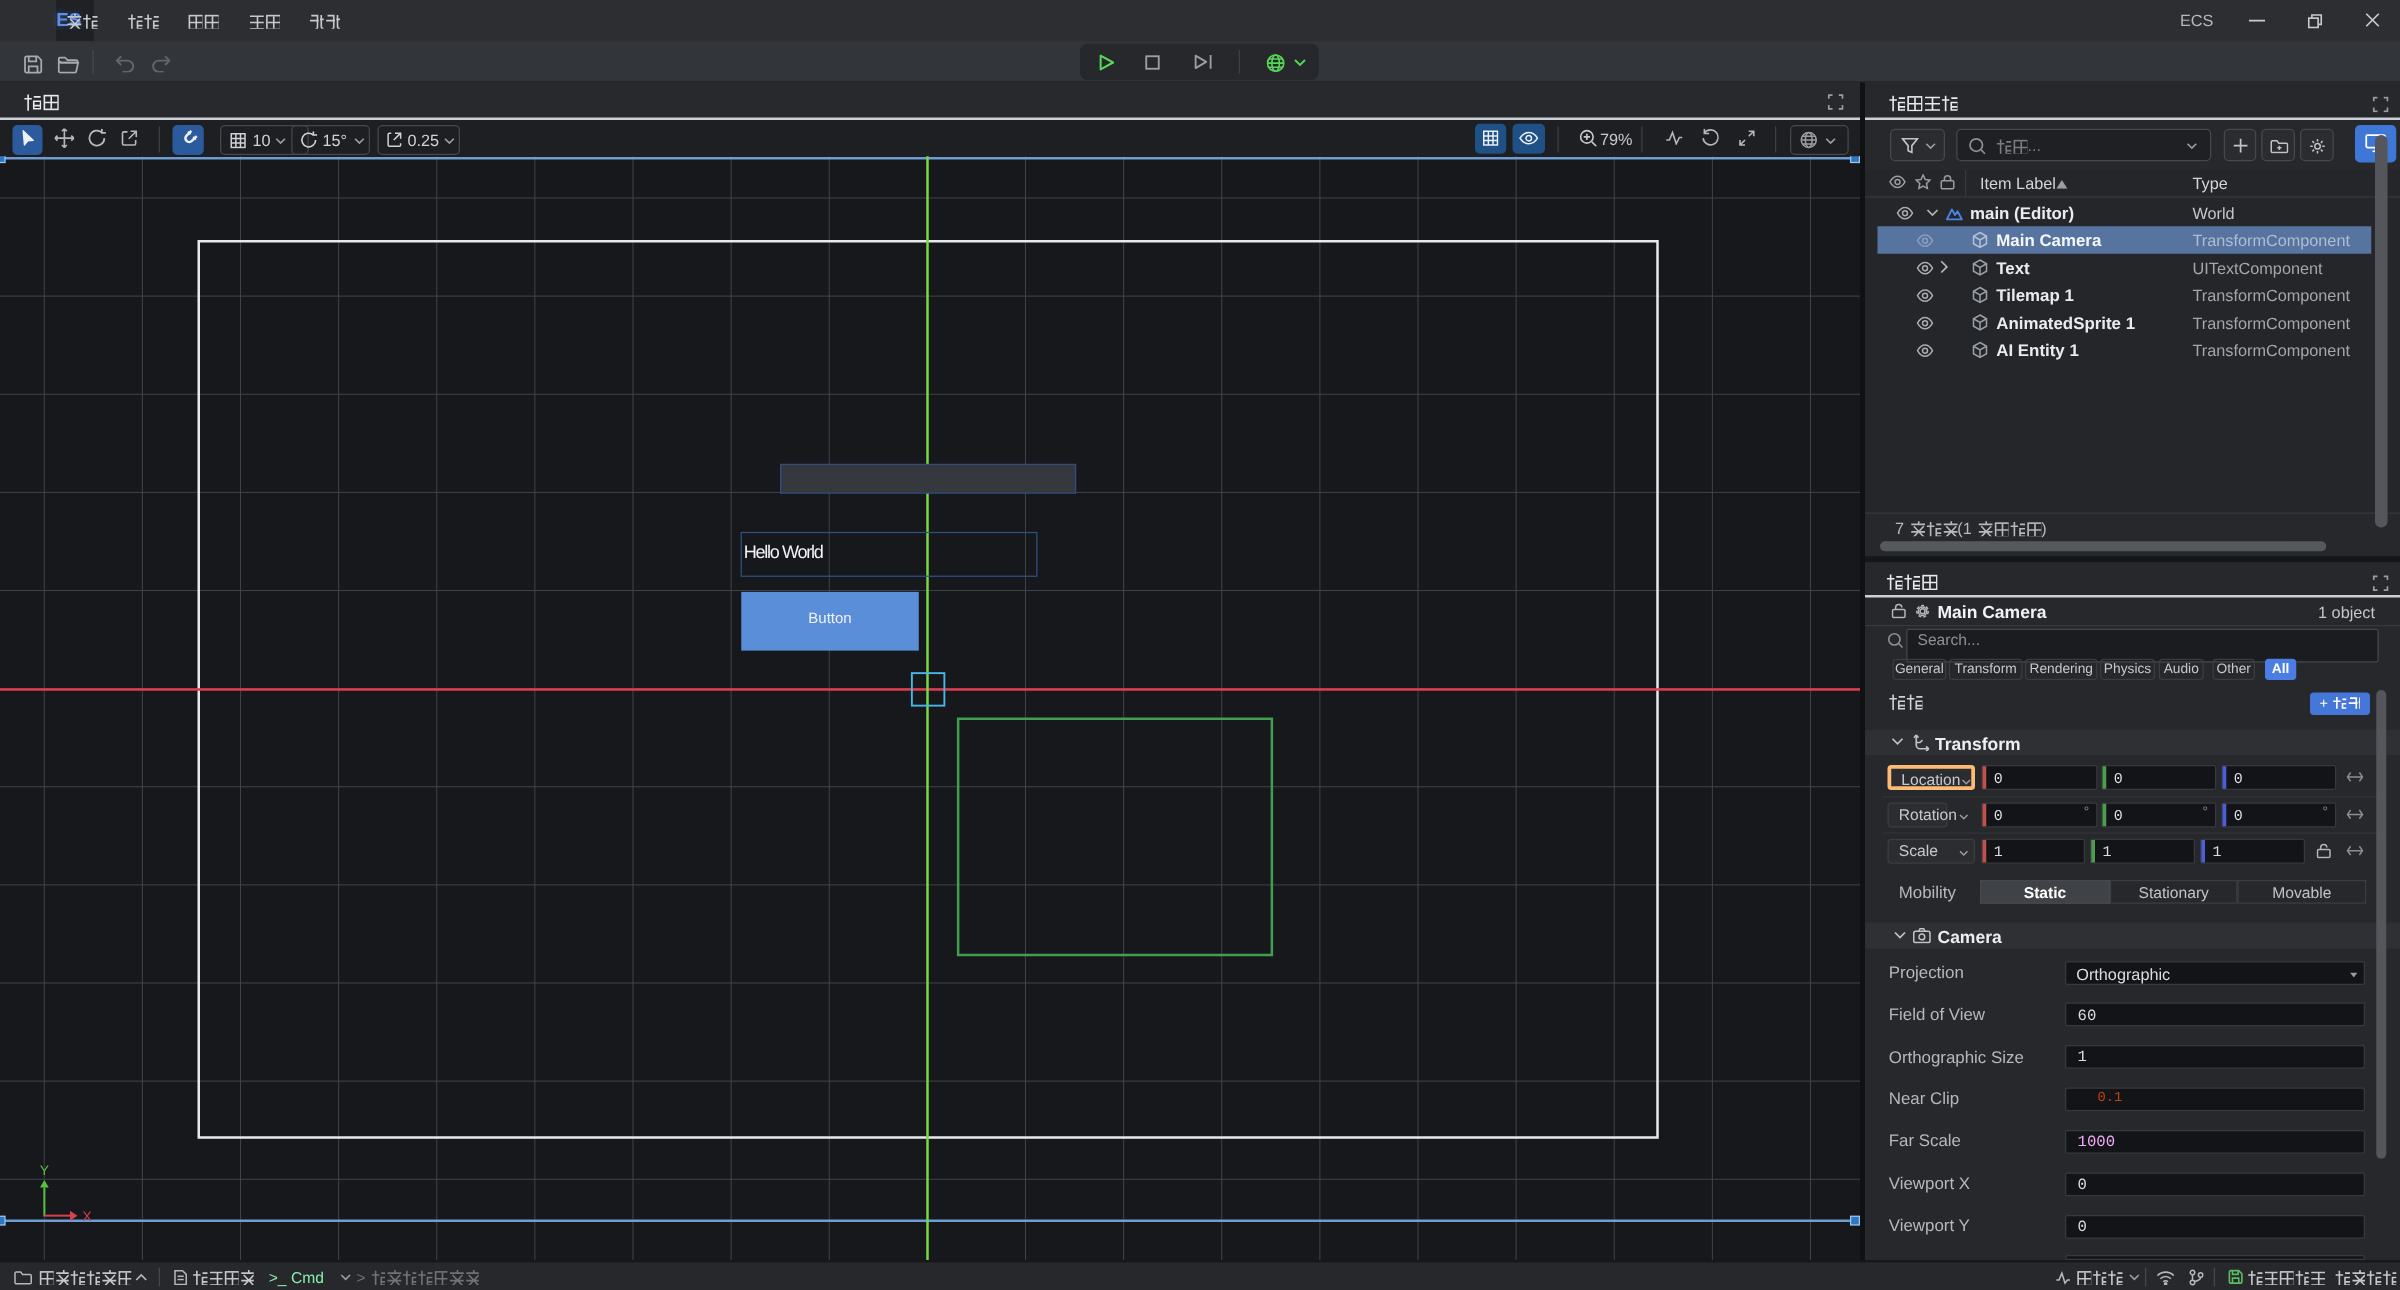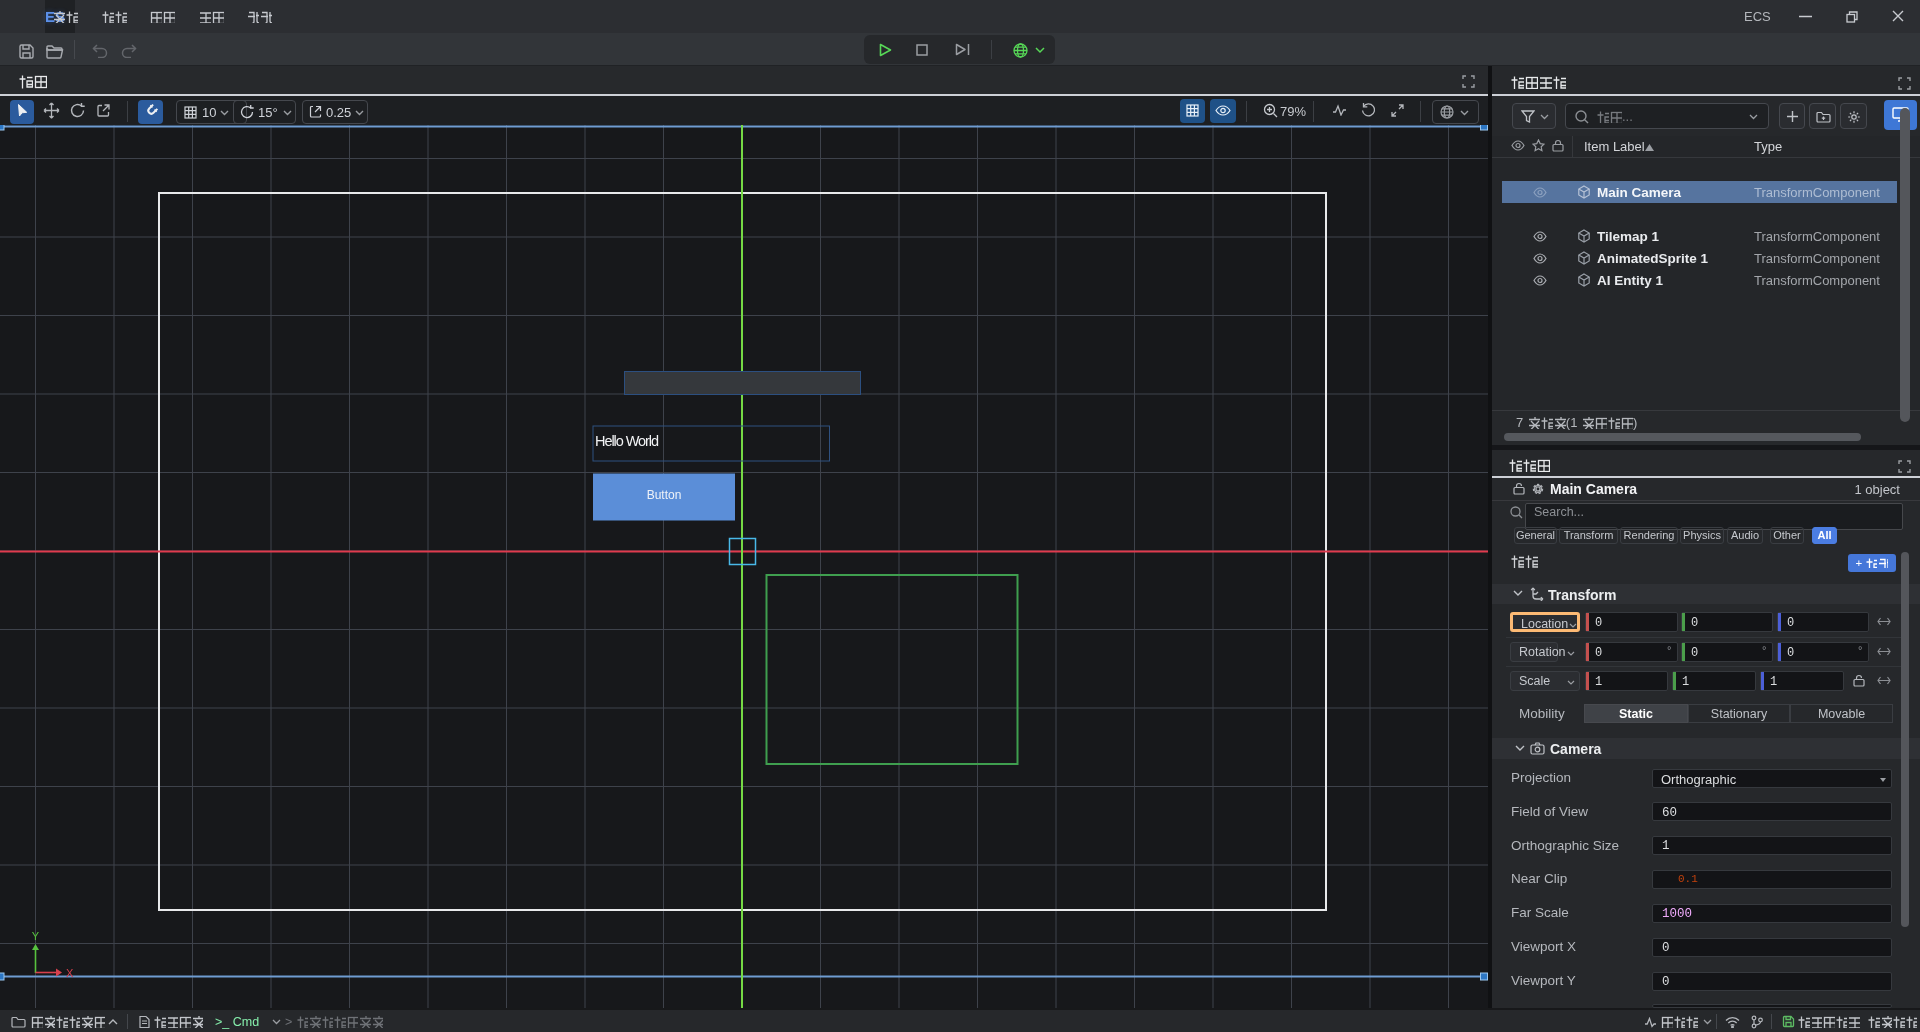--- a/index.html
+++ b/index.html
@@ -348,32 +348,61 @@
         <rect x="1" y="5.5" width="10" height="6.5" rx="1"></rect>
         <path d="M3.5 5.5V4a2.5 2.5 0 015 0v1.5"></path>
       </svg>
  <div class="abs" style="left:80px;top:70px;width:1px;height:22px;background:#36383c"></div>
  <span class="abs" style="left:92px;top:73px;font-size:13px;color:#d3d5d9">Item Label</span>
  <svg class="abs ic" style="left:153px;top:78px" width="9" height="7">
         <path d="M4.5 0L9 7H0z" fill="#9a9da2"></path>
       </svg>
  <span class="abs" style="left:262px;top:73px;font-size:13px;color:#d3d5d9">Type</span>
 
+ <div class="abs hrow" style="top:93px">
+  <svg class="ic abs" style="left:25px;top:6px" width="14" height="11" fill="none" stroke="#aaadb2" stroke-width="1.2">
+          <path d="M1 5.5S3.6 1 7 1s6 4.5 6 4.5S10.4 10 7 10 1 5.5 1 5.5z"></path>
+          <circle cx="7" cy="5.5" r="2"></circle>
+        </svg>
+  <svg class="ic abs" style="left:49px;top:8px" width="10" height="7" fill="none" stroke="#b4b7bc" stroke-width="1.4">
+          <path d="M1 1l4 4l4-4"></path>
+        </svg>
+  <svg class="ic abs" style="left:64px;top:4px" width="15" height="14" fill="none" stroke="#4a86e8" stroke-width="1.5" stroke-linejoin="round">
+          <path d="M1.5 12.5l4-8 2.5 4.5 2-3 3.5 6.5z"></path>
+        </svg>
+  <span class="abs hname" style="left:84px;font-weight:bold">main (Editor)</span>
+  <span class="abs htype" style="color:#c3c6cb">World</span>
+ </div>
  <div class="abs hrow" style="top:115px">
         <div class="abs" style="left:10px;top:0;width:395px;height:22px;background:#56749f"></div>
   <svg class="ic abs" style="left:41px;top:6px" width="14" height="11" fill="none" stroke="#8ba0bf" stroke-width="1.2">
           <path d="M1 5.5S3.6 1 7 1s6 4.5 6 4.5S10.4 10 7 10 1 5.5 1 5.5z"></path>
           <circle cx="7" cy="5.5" r="2"></circle>
         </svg>
   <svg class="ic abs" style="left:85px;top:4px" width="14" height="14" fill="none" stroke="#b6c2d6" stroke-width="1.2">
           <path d="M7 1l5.2 3v6L7 13 1.8 10V4z"></path>
           <path d="M1.8 4L7 7l5.2-3M7 7v6"></path>
         </svg>
   <span class="abs hname" style="left:105px;color:#f4f6f9;font-weight:bold">Main Camera</span>
   <span class="abs htype" style="color:#aebdd3">TransformComponent</span>
+ </div>
+ <div class="abs hrow" style="top:137px">
+  <svg class="ic abs" style="left:41px;top:6px" width="14" height="11" fill="none" stroke="#aaadb2" stroke-width="1.2">
+          <path d="M1 5.5S3.6 1 7 1s6 4.5 6 4.5S10.4 10 7 10 1 5.5 1 5.5z"></path>
+          <circle cx="7" cy="5.5" r="2"></circle>
+        </svg>
+  <svg class="ic abs" style="left:60px;top:5px" width="7" height="11" fill="none" stroke="#b4b7bc" stroke-width="1.4">
+          <path d="M1 1l4.5 4.5L1 10"></path>
+        </svg>
+  <svg class="ic abs" style="left:85px;top:4px" width="14" height="14" fill="none" stroke="#9aa0a8" stroke-width="1.2">
+          <path d="M7 1l5.2 3v6L7 13 1.8 10V4z"></path>
+          <path d="M1.8 4L7 7l5.2-3M7 7v6"></path>
+        </svg>
+  <span class="abs hname" style="left:105px;font-weight:bold">Text</span>
+  <span class="abs htype">UITextComponent</span>
  </div>
  <div class="abs hrow" style="top:159px">
   <svg class="ic abs" style="left:41px;top:6px" width="14" height="11" fill="none" stroke="#aaadb2" stroke-width="1.2">
           <path d="M1 5.5S3.6 1 7 1s6 4.5 6 4.5S10.4 10 7 10 1 5.5 1 5.5z"></path>
           <circle cx="7" cy="5.5" r="2"></circle>
         </svg>
   <svg class="ic abs" style="left:85px;top:4px" width="14" height="14" fill="none" stroke="#9aa0a8" stroke-width="1.2">
           <path d="M7 1l5.2 3v6L7 13 1.8 10V4z"></path>
           <path d="M1.8 4L7 7l5.2-3M7 7v6"></path>
         </svg>

